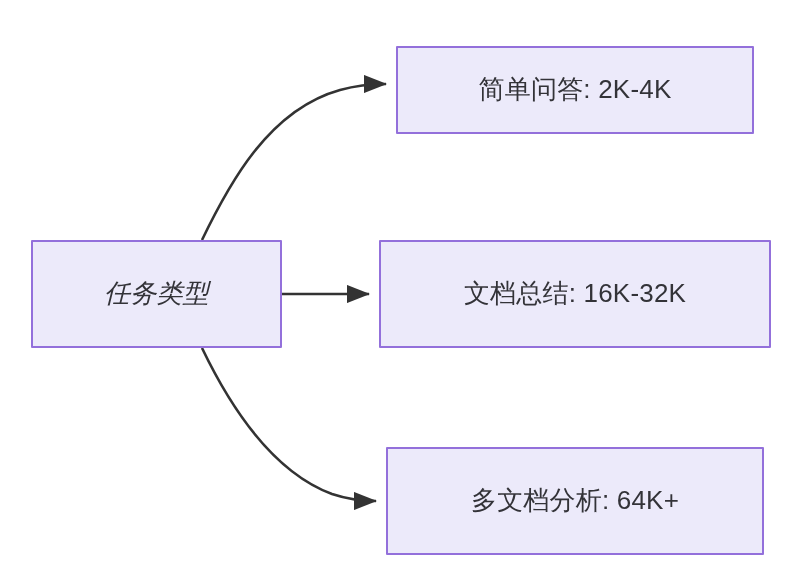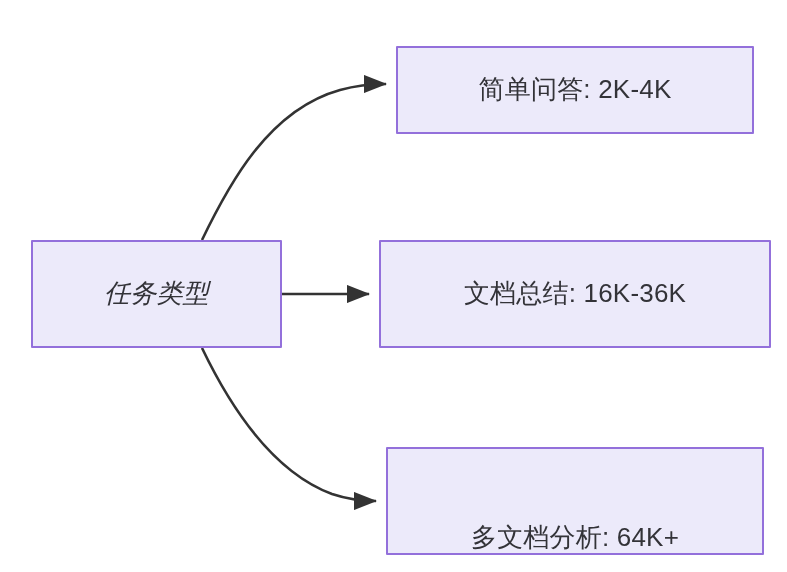--- a/index.html
+++ b/index.html
@@ -41,21 +41,21 @@
     color: #333338;
     font-size: 26px;
     line-height: 1.2;
     letter-spacing: 0.2px;
     white-space: nowrap;
     text-align: center;
   }
   #node-root { left: 31px;  top: 240px; width: 251px; height: 108px; font-style: italic; }
   #node-child-0 { left: 396px; top: 31px;  width: 358px; height: 88px; margin-top: 15px; }
   #node-child-1 { left: 379px; top: 240px; width: 392px; height: 108px; }
-  #node-child-2 { left: 386px; top: 447px; width: 378px; height: 108px; align-items: flex-end; }
+  #node-child-2 { left: 386px; top: 447px; width: 378px; height: 108px; }
 </style>
 </head>
 <body>
 
 <div id="diagram-canvas">
 
   <svg id="edge-layer" width="787" height="572" viewBox="0 0 787 572" xmlns="http://www.w3.org/2000/svg">
     <defs>
       <marker id="arrowhead" markerWidth="9" markerHeight="7" refX="8.5" refY="3.5" orient="auto" markerUnits="strokeWidth">
         <polygon points="0 0, 9 3.5, 0 7" fill="#333333"></polygon>
@@ -71,20 +71,20 @@
 
   <div class="flow-node" id="node-root">
     <span class="flow-node-label">任务类型</span>
   </div>
 
   <div class="flow-node" id="node-child-0">
     <span class="flow-node-label">简单问答: 2K-4K</span>
   </div>
 
   <div class="flow-node" id="node-child-1">
-    <span class="flow-node-label">文档总结: 16K-36K</span>
+    <span class="flow-node-label">文档总结: 16K-32K</span>
   </div>
 
   <div class="flow-node" id="node-child-2">
     <span class="flow-node-label">多文档分析: 64K+</span>
   </div>
 
 </div>
 
 </body></html>

